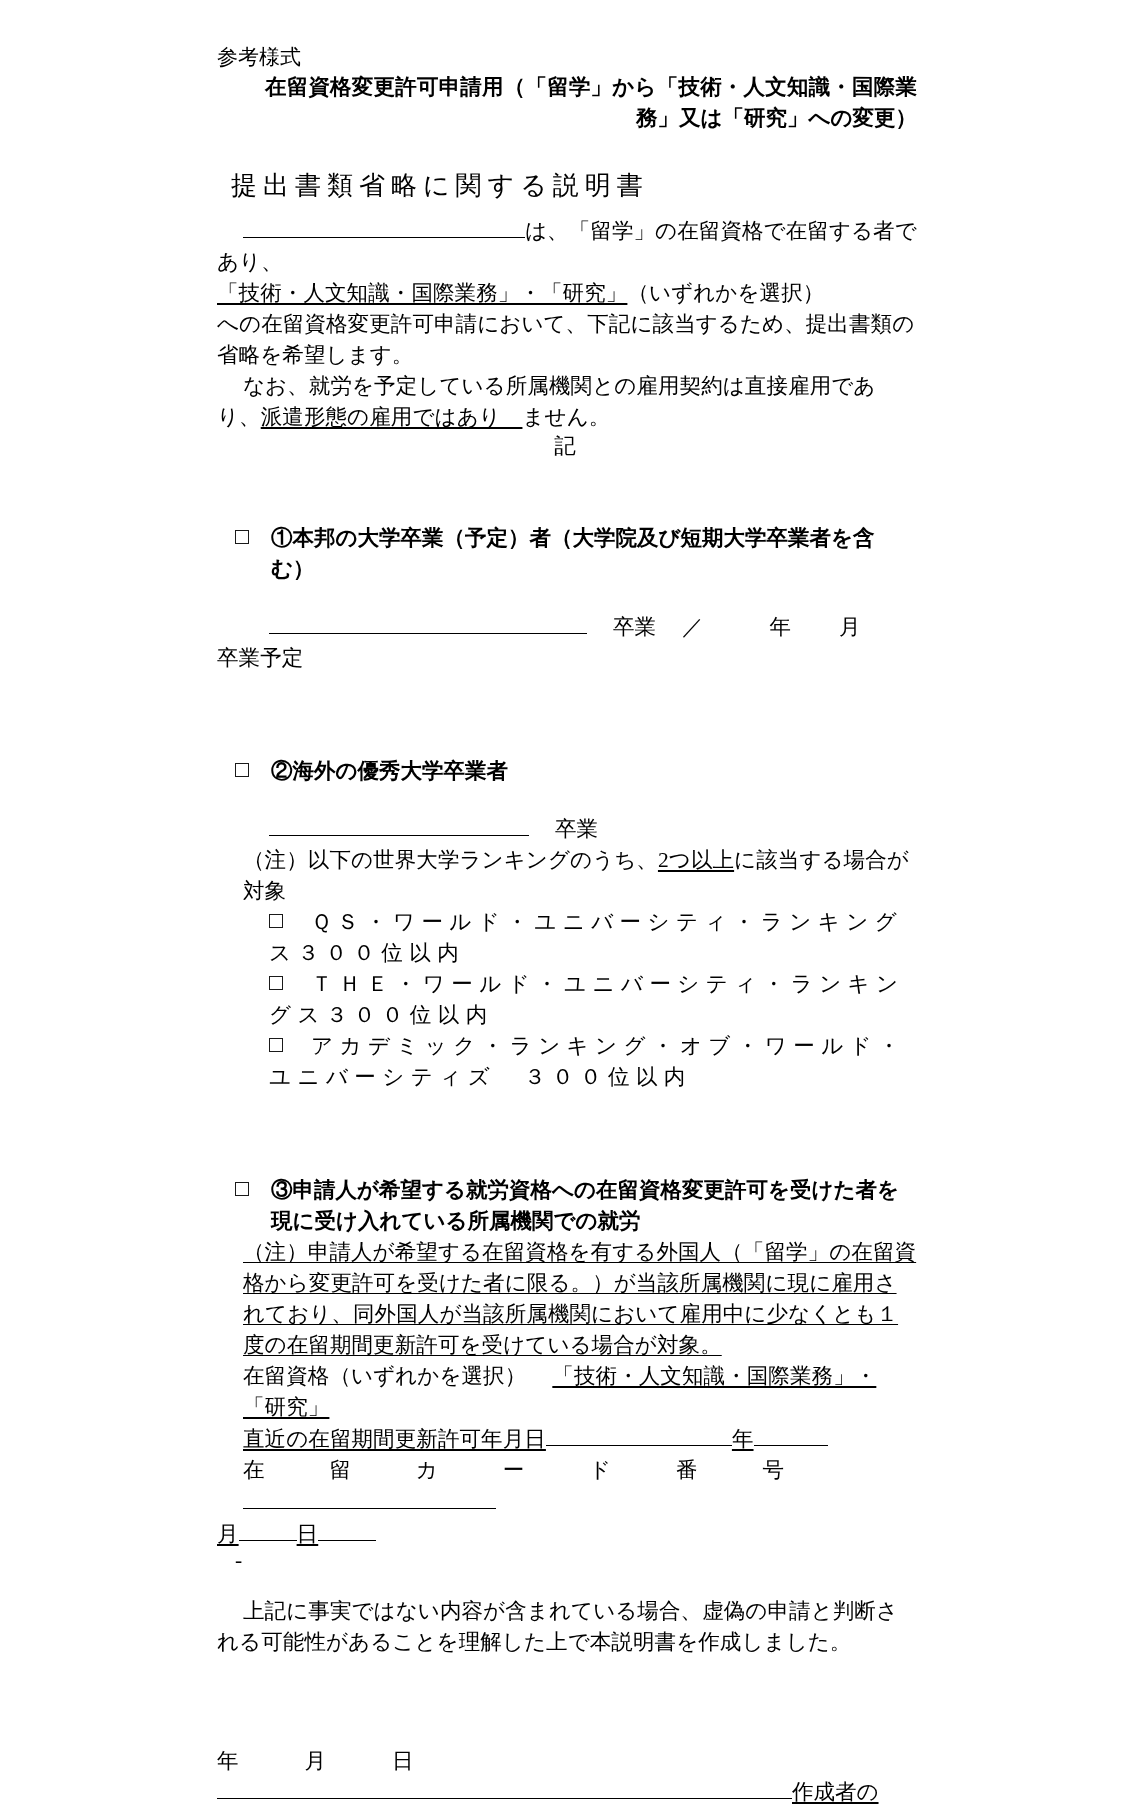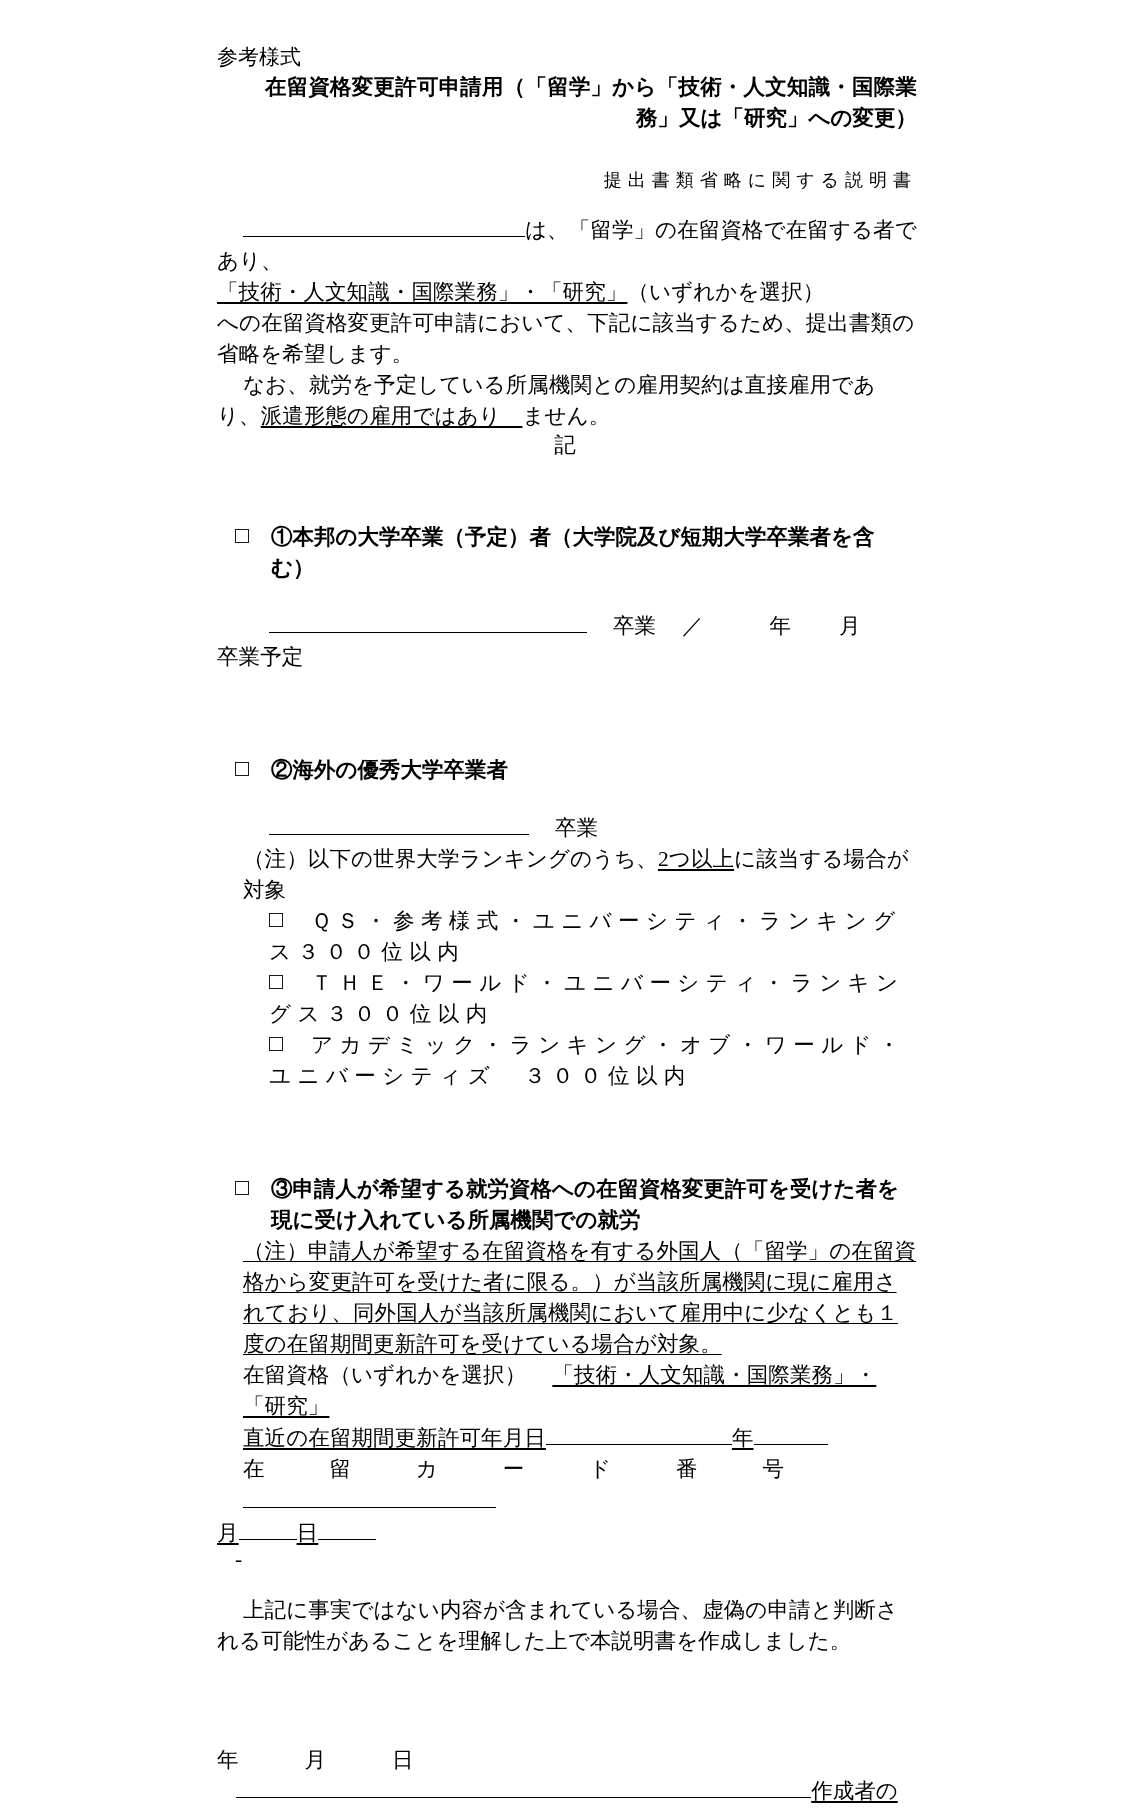--- a/index.html
+++ b/index.html
@@ -47,25 +47,25 @@
   .hdr-title {
     font-weight: bold;
     font-size: 21.5px;
     line-height: 31px;
     padding-left: 48px;
     text-align: justify;
     text-align-last: right;
     word-break: break-all;
   }
   .doc-title {
-    text-align: right;
-    font-size: 18px;
+    text-align: left;
+    font-size: 26px;
     letter-spacing: 6px;
     margin-top: 34px;
-    margin-bottom: 22px;
+    margin-bottom: 12px;
     padding-left: 14px;
   }
 
   
   .rule {
     display: inline-block;
     border-bottom: 1.6px solid #000;
     vertical-align: baseline;
     height: 1.02em;
   }
@@ -133,21 +133,21 @@
   }
 
   .date-row {
     font-size: 21.5px;
     line-height: 31px;
     padding-right: 8px;
   }
   .maker-row {
     font-size: 21.5px;
     line-height: 31px;
-    text-align: center;
+    text-align: left;
   }
 </style>
 </head>
 <body>
 
 <div class="page">
   <div class="content">
 
     <div class="hdr-sub">参考様式</div>
     <div class="hdr-title">在留資格変更許可申請用（「留学」から「技術・人文知識・国際業務」又は「研究」への変更）</div>
@@ -182,21 +182,21 @@
       <span class="mark"><span class="cbox"></span></span>
       <span class="txt"><span>②</span><span>海外の優秀大学卒業者</span></span>
     </div>
 
     <div class="sp-md"></div>
 
     <div class="grad-row"><span class="gap-s"></span><span class="rule rule-grad2"></span><span class="gap-s"></span><span>卒業</span></div>
 
     <div class="line blk-indent"><span>（注）以下の世界大学ランキングのうち、</span><span class="u">2つ以上</span><span>に該当する場合が対象</span></div>
 
-    <div class="line blk-indent2"><span class="cbox"></span><span class="gap-s"></span><span class="wide-sp">ＱＳ・参考様式・ユニバーシティ・ランキングス３００位以内</span></div>
+    <div class="line blk-indent2"><span class="cbox"></span><span class="gap-s"></span><span class="wide-sp">ＱＳ・ワールド・ユニバーシティ・ランキングス３００位以内</span></div>
 
     <div class="line blk-indent2"><span class="cbox"></span><span class="gap-s"></span><span class="wide-sp">ＴＨＥ・ワールド・ユニバーシティ・ランキングス３００位以内</span></div>
 
     <div class="line blk-indent2"><span class="cbox"></span><span class="gap-s"></span><span class="wide-sp">アカデミック・ランキング・オブ・ワールド・ユニバーシティズ　３００位以内</span></div>
 
     <div class="sp-xl"></div>
 
     <div class="item-head">
       <span class="mark"><span class="cbox"></span></span>
       <span class="txt"><span>③</span><span>申請人が希望する就労資格への在留資格変更許可を受けた者を現に受け入れている所属機関での就労</span></span>

